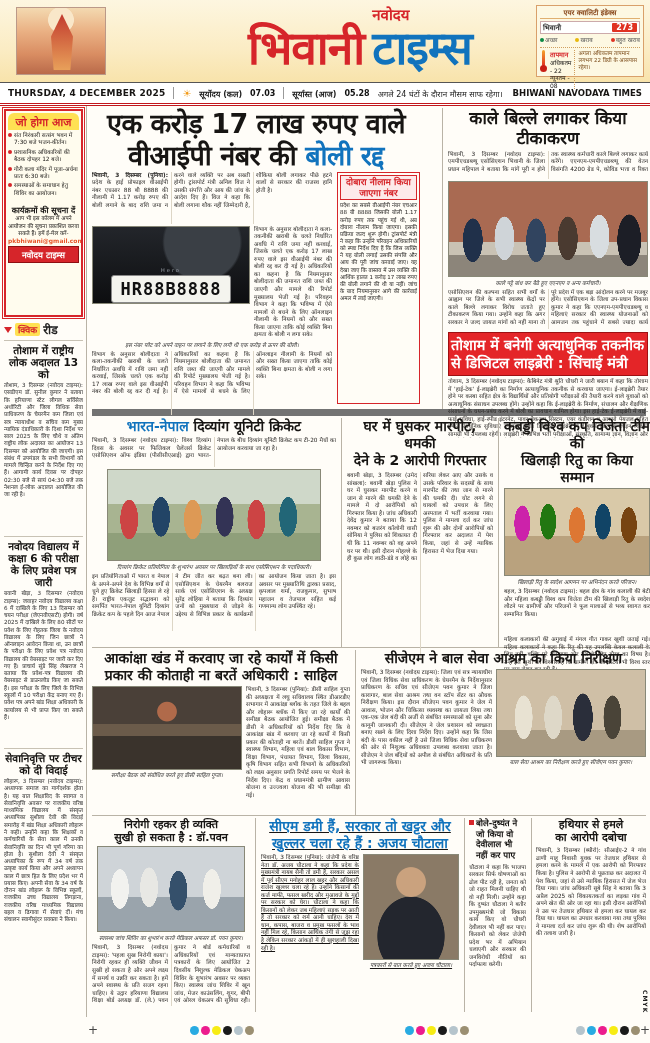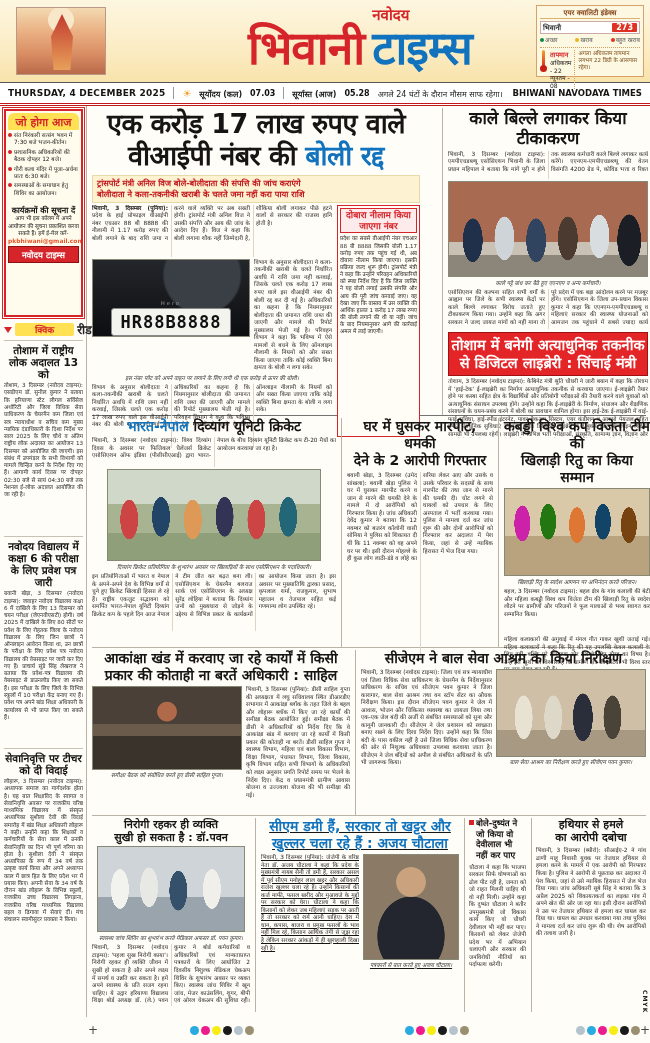--- a/index.html
+++ b/index.html
@@ -54,61 +54,61 @@
   .today-title{ background:#ffe153; color:#d6252a; font-weight:800; font-size:11px; text-align:center; padding:1px 0; border-radius:6px 6px 0 0;}
   .today-ul{ list-style:none; margin-top:2px;}
   .today-ul li{ font-size:5.8px; line-height:1.28; margin-bottom:2px; display:flex; gap:2px;}
   .bdot{ width:4px; height:4px; border-radius:50%; background:#d6252a; flex:none; margin-top:1px;}
   .notice-t{ font-size:8px; font-weight:800; text-align:center; margin-top:7px;}
   .notice-b{ font-size:5.6px; line-height:1.3; text-align:center;}
   .email{ color:#e8562a; font-weight:700; font-size:6px; text-align:center; display:block; text-decoration:none;}
   .rail-logo{ margin-top:2px; background:#d6252a; color:#fff; font-weight:800; font-size:8.5px; text-align:center; padding:2px 0; border:1px solid #8e0f12;}
   .quick{ display:flex; align-items:center; gap:3px; margin:4px 0 2px;}
   .tri{ width:0; height:0; border-left:4px solid transparent; border-right:4px solid transparent; border-top:6px solid #d6252a;}
-  .quick-tag{ background:#ffe153; color:#d6252a; font-weight:800; font-size:9px; padding:0 20px; border-radius:2px;}
+  .quick-tag{ background:#ffe153; color:#d6252a; font-weight:800; font-size:9px; padding:0 3px; border-radius:2px;}
   .quick-tag2{ font-weight:800; font-size:12px; color:#222;}
   .rart{ border-top:1px solid #c8c2b4; padding-top:2px; overflow:hidden;}
   .rart h3{ font-size:10.5px; line-height:1.15; font-weight:800; text-align:center; margin:1px 0 2px;}
   .rbody{ font-size:5.6px; line-height:1.3; text-align:justify; color:#2a2a2a;}
   .rh1{height:196px;} .rh2{height:212px;} .rh3{height:268px;}
 
   
   .hl-xl{ font-size:27px; line-height:1.18; font-weight:800; text-align:center; letter-spacing:-.5px;}
   .blue{ color:#1173bd;}
   .hl-l{ font-size:17px; font-weight:800; text-align:center; line-height:1.2;}
   .hl-m{ font-size:14px; font-weight:800; text-align:center; line-height:1.22;}
   .hl-s{ font-size:11px; font-weight:800; text-align:center; line-height:1.2;}
   .body{ font-size:5.8px; line-height:1.3; text-align:justify; color:#262422;}
   .cols3{ column-count:3; column-gap:6px; column-rule:1px solid #ddd6c6;}
   .cols2{ column-count:2; column-gap:6px; column-rule:1px solid #ddd6c6;}
   .caption{ font-size:5.6px; font-style:italic; text-align:center; color:#333; margin-top:1px;}
   .dlb{ font-weight:700;}
 
   
-  .band1{ display:flex; gap:22px; height:308px; border-bottom:1px solid #737373;}
+  .band1{ display:flex; gap:22px; height:308px; border-bottom:7px solid #737373;}
   .lead{ width:328px; flex:none;}
   .lead-sub{ background:#fdf3d2; border:1px solid #e7d9a8; color:#c2171c; font-weight:800; font-size:8.2px; line-height:1.35; padding:2px 4px; margin:3px 0 2px;}
   .lead-cols{ display:flex; gap:5px;}
   .lead-left{ width:240px; flex:none;}
   .redbox{ flex:1; border:1.5px solid #d6252a; padding:2px; height:232px; overflow:hidden; background:#fffdf6;}
   .redbox h4{ background:#fdeaea; color:#d6252a; font-size:9px; line-height:1.2; text-align:center; border:1px solid #d6252a; padding:1px; margin-bottom:2px;}
   .redbox .body{ font-size:5.5px;}
   .platewrap{ display:flex; gap:4px; margin:2px 0;}
   .plate-ph{ width:158px; height:78px; flex:none; background:radial-gradient(circle at 70% 20%, #3a3f45 0 30%, transparent 32%), linear-gradient(180deg,#23262b,#0d0e10); border:1px solid #555; display:flex; flex-direction:column; align-items:center; justify-content:center; gap:2px;}
   .plate-brand{ color:#9aa0a8; font-size:5px; letter-spacing:2px;}
   .plate{ background:#f4f4ee; border:1px solid #888; border-radius:3px; padding:3px 8px; font-family:"DejaVu Sans Mono","Liberation Mono",monospace; font-weight:800; font-size:17px; color:#101010; letter-spacing:1px;}
   .plate-side{ flex:1;}
   .vac{ flex:1; border-left:1px solid #b9b3a6; padding-left:5px; display:flex; flex-direction:column;}
   .ph{ border:1px solid #887;justify-content:flex-end; }
   .ph-vac{ width:200px; height:96px; margin:2px auto; background:
      radial-gradient(ellipse 10px 22px at 12% 62%, #20304a 0 98%, transparent), radial-gradient(ellipse 10px 22px at 28% 60%, #cfd4d8 0 98%, transparent),
      radial-gradient(ellipse 10px 22px at 44% 62%, #31445f 0 98%, transparent), radial-gradient(ellipse 10px 22px at 60% 60%, #4a3a30 0 98%, transparent),
      radial-gradient(ellipse 10px 22px at 76% 58%, #d8dde0 0 98%, transparent), radial-gradient(ellipse 12px 26px at 91% 62%, #1c1e26 0 98%, transparent),
      linear-gradient(180deg,#a96a52 0 64%, #c9c2b4 64% 78%, #8c857a 78% 100%);}
-  .libbanner{ background:#e42528; color:#fff; text-align:center; font-weight:800; font-size:14.5px; line-height:1.25; padding:3px 2px; margin:3px 0 2px; border:1px solid #9e1012;}
+  .libbanner{ background:#e42528; color:#fff; text-align:left; font-weight:800; font-size:14.5px; line-height:1.25; padding:3px 2px; margin:3px 0 2px; border:1px solid #9e1012;}
 
   
   .band2{ display:flex; gap:5px; height:232px; border-bottom:1px solid #b9b3a6; padding-top:2px;}
   .cricket{ width:244px; flex:none;}
   .ph-cricket{ width:214px; height:92px; margin:2px auto; background:
      radial-gradient(ellipse 9px 20px at 10% 55%, #c44 0 98%, transparent), radial-gradient(ellipse 9px 20px at 25% 52%, #246 0 98%, transparent),
      radial-gradient(ellipse 9px 20px at 40% 55%, #d95 0 98%, transparent), radial-gradient(ellipse 9px 20px at 55% 52%, #335 0 98%, transparent),
      radial-gradient(ellipse 9px 20px at 70% 55%, #c44 0 98%, transparent), radial-gradient(ellipse 9px 20px at 85% 52%, #267 0 98%, transparent),
      linear-gradient(180deg,#cfd8c9 0 38%, #a8b491 38% 70%, #8f9f7a 70% 100%);}
   .assault{ width:152px; flex:none; border-left:1px solid #b9b3a6; padding-left:5px;}
@@ -263,24 +263,20 @@
     </aside>
 
     <main class="main">
 
       <section class="band1">
         <article class="lead">
           <h1 class="hl-xl">
             <span>एक करोड़ 17 लाख रुपए वाले</span><br>
             <span>वीआईपी नंबर की </span><span class="blue">बोली रद्द</span>
           </h1>
-          <div class="lead-sub">
-            <div>ट्रांसपोर्ट मंत्री अनिल विज बोले-बोलीदाता की संपत्ति की जांच कराएंगे</div>
-            <div>बोलीदाता ने कला-तकनीकी खराबी के चलते जमा नहीं करा पाया राशि</div>
-          </div>
           <div class="lead-cols">
             <div class="lead-left">
               <div class="body cols3" style="height:52px; overflow:hidden;">
                 <span class="dlb">भिवानी, 3 दिसम्बर (पुनिया):</span> <span>प्रदेश के हाई प्रोफाइल वीआईपी नंबर एचआर 88 बी 8888 की नीलामी में 1.17 करोड़ रुपए की बोली लगाने के बाद राशि जमा न करने वाले व्यक्ति पर अब सख्ती होगी। ट्रांसपोर्ट मंत्री अनिल विज ने उसकी संपत्ति और आय की जांच के आदेश दिए हैं। विज ने कहा कि बोली लगाना शौक नहीं जिम्मेदारी है, शौकिया बोली लगाकर पीछे हटने वालों से सरकार की राजस्व हानि होती है।</span>
               </div>
               <div class="platewrap">
                 <div class="plate-ph ph">
                   <span class="plate-brand">Hero</span>
                   <span class="plate">HR88B8888</span>
                 </div>

